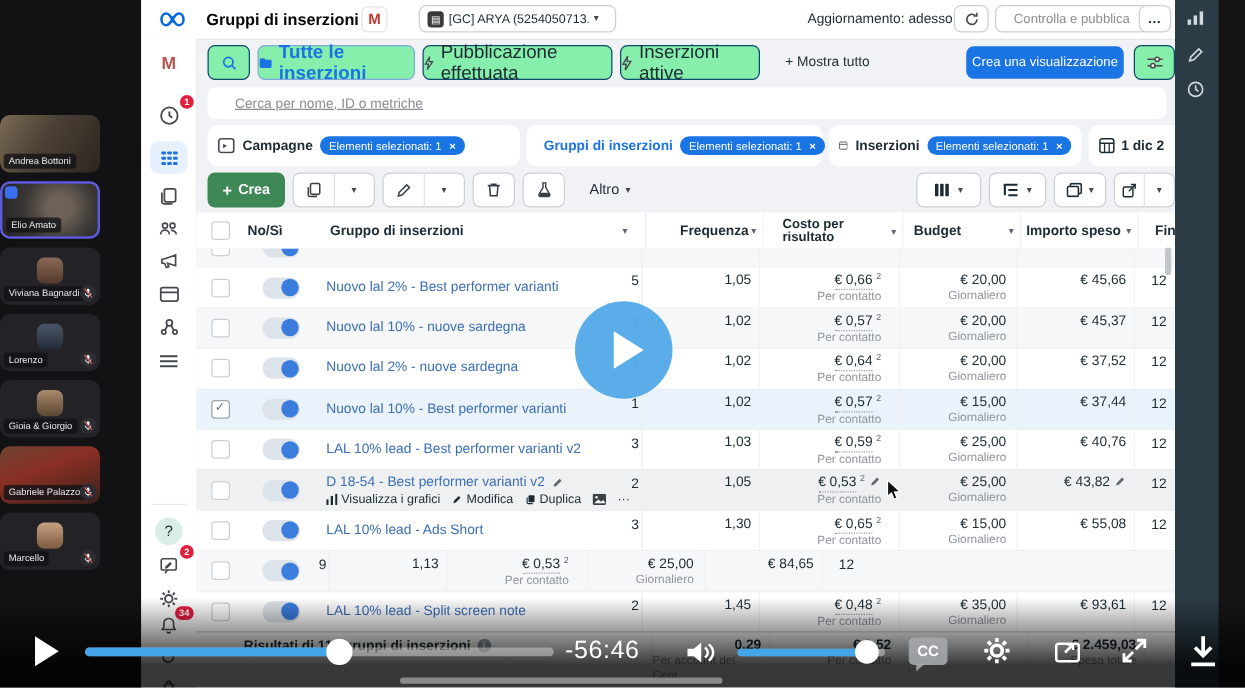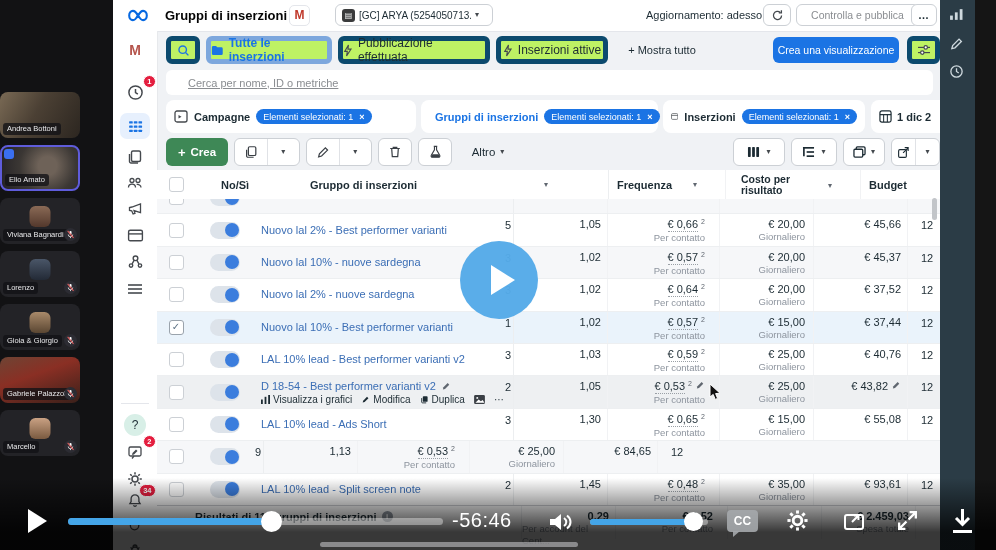--- a/index.html
+++ b/index.html
@@ -47,22 +47,22 @@
   .rail{position:absolute;left:0;top:31px;width:44px;height:519px;background:#fff;border-right:1px solid #e7e9ec;}
   .rail-item{position:absolute;left:7px;width:30px;height:26px;display:flex;align-items:center;justify-content:center;color:#45494e;}
   .rail-item.sel{background:#e7f0fd;border-radius:7px;color:#1b74e4;}
   .rbadge{position:absolute;top:-4px;right:-6px;background:#e41e3f;color:#fff;border-radius:8px;font-size:7.5px;
           line-height:11px;padding:0 3.5px;font-weight:bold;border:1.5px solid #fff;}
   .rail-div{position:absolute;left:8px;width:28px;height:1px;background:#e4e6eb;}
   .help-circle{background:#d8efe7;border-radius:50%;width:22px;height:22px;line-height:22px;text-align:center;color:#1c2b33;font-size:12px;}
 
   .main{position:absolute;left:44px;top:31px;width:783px;height:519px;overflow:hidden;}
 
-  .fbtn{position:absolute;top:5px;height:28px;background:#bef264;border:5px solid #0c4a6e;border-radius:6px;
-        display:flex;align-items:center;justify-content:center;gap:5px;box-sizing:border-box;font-size:12px;color:#1c2b33;}
+  .fbtn{position:absolute;top:5px;height:28px;background:#86efac;border:1px solid #0c4a6e;border-radius:6px;
+        display:flex;align-items:center;justify-content:center;gap:5px;box-sizing:border-box;font-size:15px;color:#1c2b33;}
   .f-all{border-color:#7da7dd;color:#1b74e4;font-weight:bold;}
   .f-show{border:none;background:transparent;font-size:11px;}
   .create-view{position:absolute;top:6px;height:26px;background:#1b74e4;color:#fff;border-radius:6px;
                display:flex;align-items:center;justify-content:center;font-size:10.5px;}
   .search-input{position:absolute;left:9px;top:39px;width:767px;height:25px;background:#fff;border-radius:6px;
                 display:flex;align-items:center;padding-left:22px;box-sizing:border-box;color:#8a8d91;font-size:11px;text-decoration:underline;}
 
   .tab{position:absolute;top:69px;height:33px;background:#fff;border-radius:8px;display:flex;align-items:center;gap:6px;
        padding:0 8px;box-sizing:border-box;}
   .tab .tlabel{font-weight:bold;font-size:11px;color:#1c2b33;white-space:nowrap}
@@ -74,37 +74,37 @@
 
   .tbtn{position:absolute;top:107px;height:28px;background:#fff;border:1px solid #ccd0d5;border-radius:6px;
         display:flex;align-items:center;justify-content:center;box-sizing:border-box;color:#3a3f45;}
   .split{padding:0}
   .split .half{width:50%;height:100%;display:flex;align-items:center;justify-content:center;}
   .split .half+.half{border-left:1px solid #e0e2e6;}
   .crea{background:#3e8856;border:none;color:#fff;font-weight:bold;font-size:11.5px;gap:5px;}
   .altro{border:none;background:transparent;font-size:11.5px;gap:5px;color:#1c2b33}
 
   .tablecard{position:absolute;left:0;top:139px;width:783px;height:411px;background:#fff;}
-  .thead{position:absolute;left:0;top:0;width:783px;height:29px;border-bottom:1px solid #ced0d4;display:flex;font-weight:bold;gap:23px;}
+  .thead{position:absolute;left:0;top:0;width:783px;height:29px;border-bottom:1px solid #ced0d4;display:flex;font-weight:bold;}
   .tbody{position:absolute;left:0;top:29px;width:783px;height:306px;overflow:hidden;}
   .tfoot{position:absolute;left:0;top:335px;width:783px;height:76px;background:#fff;border-top:1px solid #ced0d4;}
 
   .c-check{width:38px;flex:none;display:flex;align-items:center;justify-content:center;}
   .c-tog{width:60px;flex:none;display:flex;align-items:center;justify-content:center;}
   .c-name{width:250px;flex:none;padding-left:6px;box-sizing:border-box;display:flex;flex-direction:column;justify-content:center;}
   .c-res{width:8px;flex:none;overflow:hidden;display:flex;align-items:flex-start;padding-top:5px;color:#1c2b33}
   .c-freq,.c-cost,.c-bud,.c-spent{flex:none;display:flex;flex-direction:column;align-items:flex-end;justify-content:flex-start;padding-top:4px;box-sizing:border-box;}
   .c-freq{width:94px;padding-right:6px;border-left:1px solid #eceef0;}
   .c-cost{width:112px;padding-right:14px;border-left:1px solid #f1f2f4;}
   .c-bud{width:94px;padding-right:8px;border-left:1px solid #f1f2f4;}
   .c-spent{width:94px;padding-right:6px;border-left:1px solid #f1f2f4;}
   .c-fine{flex:1;border-left:1px solid #f1f2f4;padding-left:13px;box-sizing:border-box;display:flex;align-items:flex-start;padding-top:5px;}
 
   .thead .hc{flex-direction:row;align-items:center;justify-content:flex-start;padding-top:0;position:relative;color:#1c2b33;font-size:11px;}
-  .thead .c-freq{padding-left:8px}.thead .c-cost{padding-left:15px;line-height:11px}
+  .thead .c-freq{padding-left:27px}.thead .c-cost{padding-left:15px;line-height:11px}
   .thead .c-bud{padding-left:8px}.thead .c-spent{padding-left:4px}
   .sortc{position:absolute;right:5px;top:10px;font-size:8px;color:#606770}
 
   .row{display:flex;height:31.4px;border-bottom:1px solid #edeff1;background:#fff;position:relative;}
   .row.stripe{background:#f6f7f9;}
   .row.sel{background:#eaf3fb;}
   .row.hov{background:#eef0f2;}
   .row.ptop{margin-top:-17px;}
   .cb{width:15px;height:15px;border:1.5px solid #ccd0d5;border-radius:3px;background:#fff;box-sizing:border-box;
       text-align:center;line-height:12px;font-size:10px;color:#fff;}

